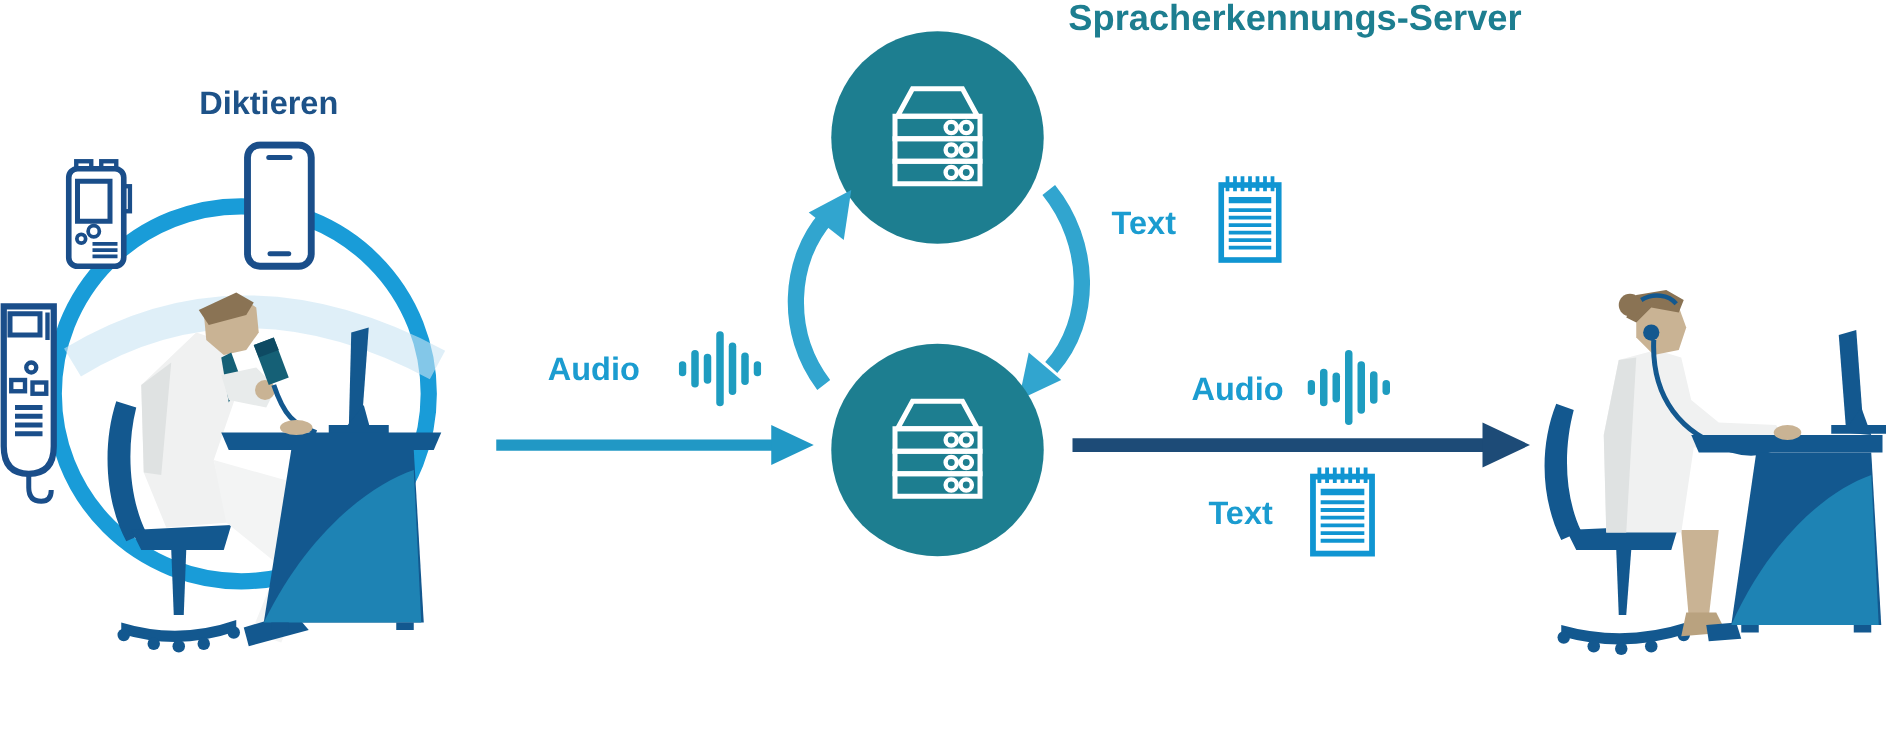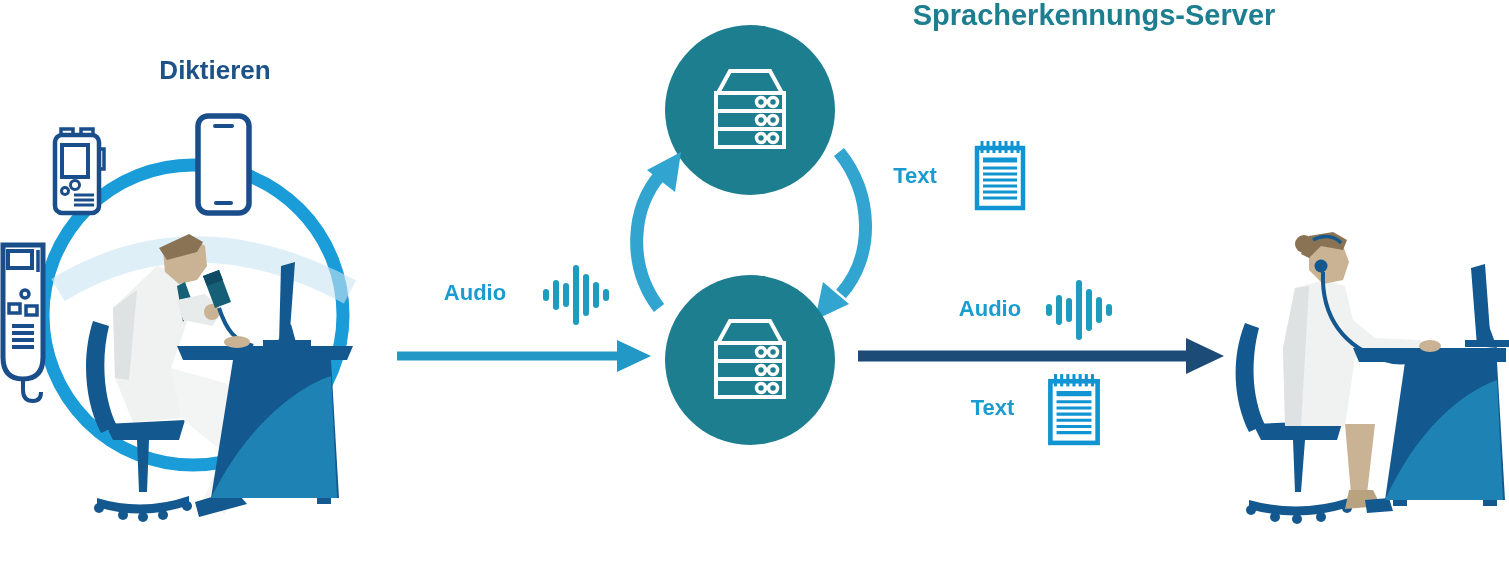--- a/index.html
+++ b/index.html
@@ -8,23 +8,23 @@
     position: relative;
     width: 1509px;
     height: 583px;
     background: #ffffff;
     overflow: hidden;
     font-family: "Liberation Sans", sans-serif;
     font-weight: bold;
   }
   .abs { position: absolute; }
   .label { text-align: center; line-height: 1.1; white-space: nowrap; }
-  .navy-label   { color: #1d5288; font-size: 26px; }
+  .navy-label   { color: #1d5288; font-size: 26px; margin-top: 12px; }
   .teal-title   { color: #1d7e90; font-size: 29px; }
-  .flow-label   { color: #1b9cd0; font-size: 22px; }
+  .flow-label   { color: #1b9cd0; font-size: 26px; }
   .server-circle {
     position: absolute;
     width: 170px; height: 170px;
     border-radius: 50%;
     background: #1d7e90;
     display: flex; align-items: center; justify-content: center;
   }
 </style>
 </head>
 <body>
@@ -122,21 +122,21 @@
     <rect x="40" y="11" width="6" height="42" rx="3" fill="#1e9cc0"></rect>
     <rect x="50" y="19" width="6" height="26" rx="3" fill="#1e9cc0"></rect>
     <rect x="60" y="26" width="6" height="12" rx="3" fill="#1e9cc0"></rect>
   </svg>
 
   <svg class="abs" style="left:395px; top:336px;" width="260" height="40" viewBox="0 0 260 40">
     <line x1="2" y1="20" x2="224" y2="20" stroke="#2198c5" stroke-width="9"></line>
     <polygon points="222,4 256,20 222,36" fill="#2198c5"></polygon>
   </svg>
 
-  <div class="abs label teal-title" style="left:874px; top:0px; width:440px;">Spracherkennungs-Server</div>
+  <div class="abs label teal-title" style="left:816px; top:0px; width:440px;">Spracherkennungs-Server</div>
 
   <div class="server-circle" style="left:665px; top:25px;">
     <svg width="100" height="90" viewBox="0 0 100 90">
       <polygon points="18,28 30,6 70,6 82,28" fill="none" stroke="#fff" stroke-width="4"></polygon>
       <rect x="16" y="28" width="68" height="18" fill="none" stroke="#fff" stroke-width="4"></rect>
       <rect x="16" y="46" width="68" height="18" fill="none" stroke="#fff" stroke-width="4"></rect>
       <rect x="16" y="64" width="68" height="18" fill="none" stroke="#fff" stroke-width="4"></rect>
       <circle cx="61" cy="37" r="4.5" fill="none" stroke="#fff" stroke-width="3.5"></circle>
       <circle cx="73" cy="37" r="4.5" fill="none" stroke="#fff" stroke-width="3.5"></circle>
       <circle cx="61" cy="55" r="4.5" fill="none" stroke="#fff" stroke-width="3.5"></circle>

